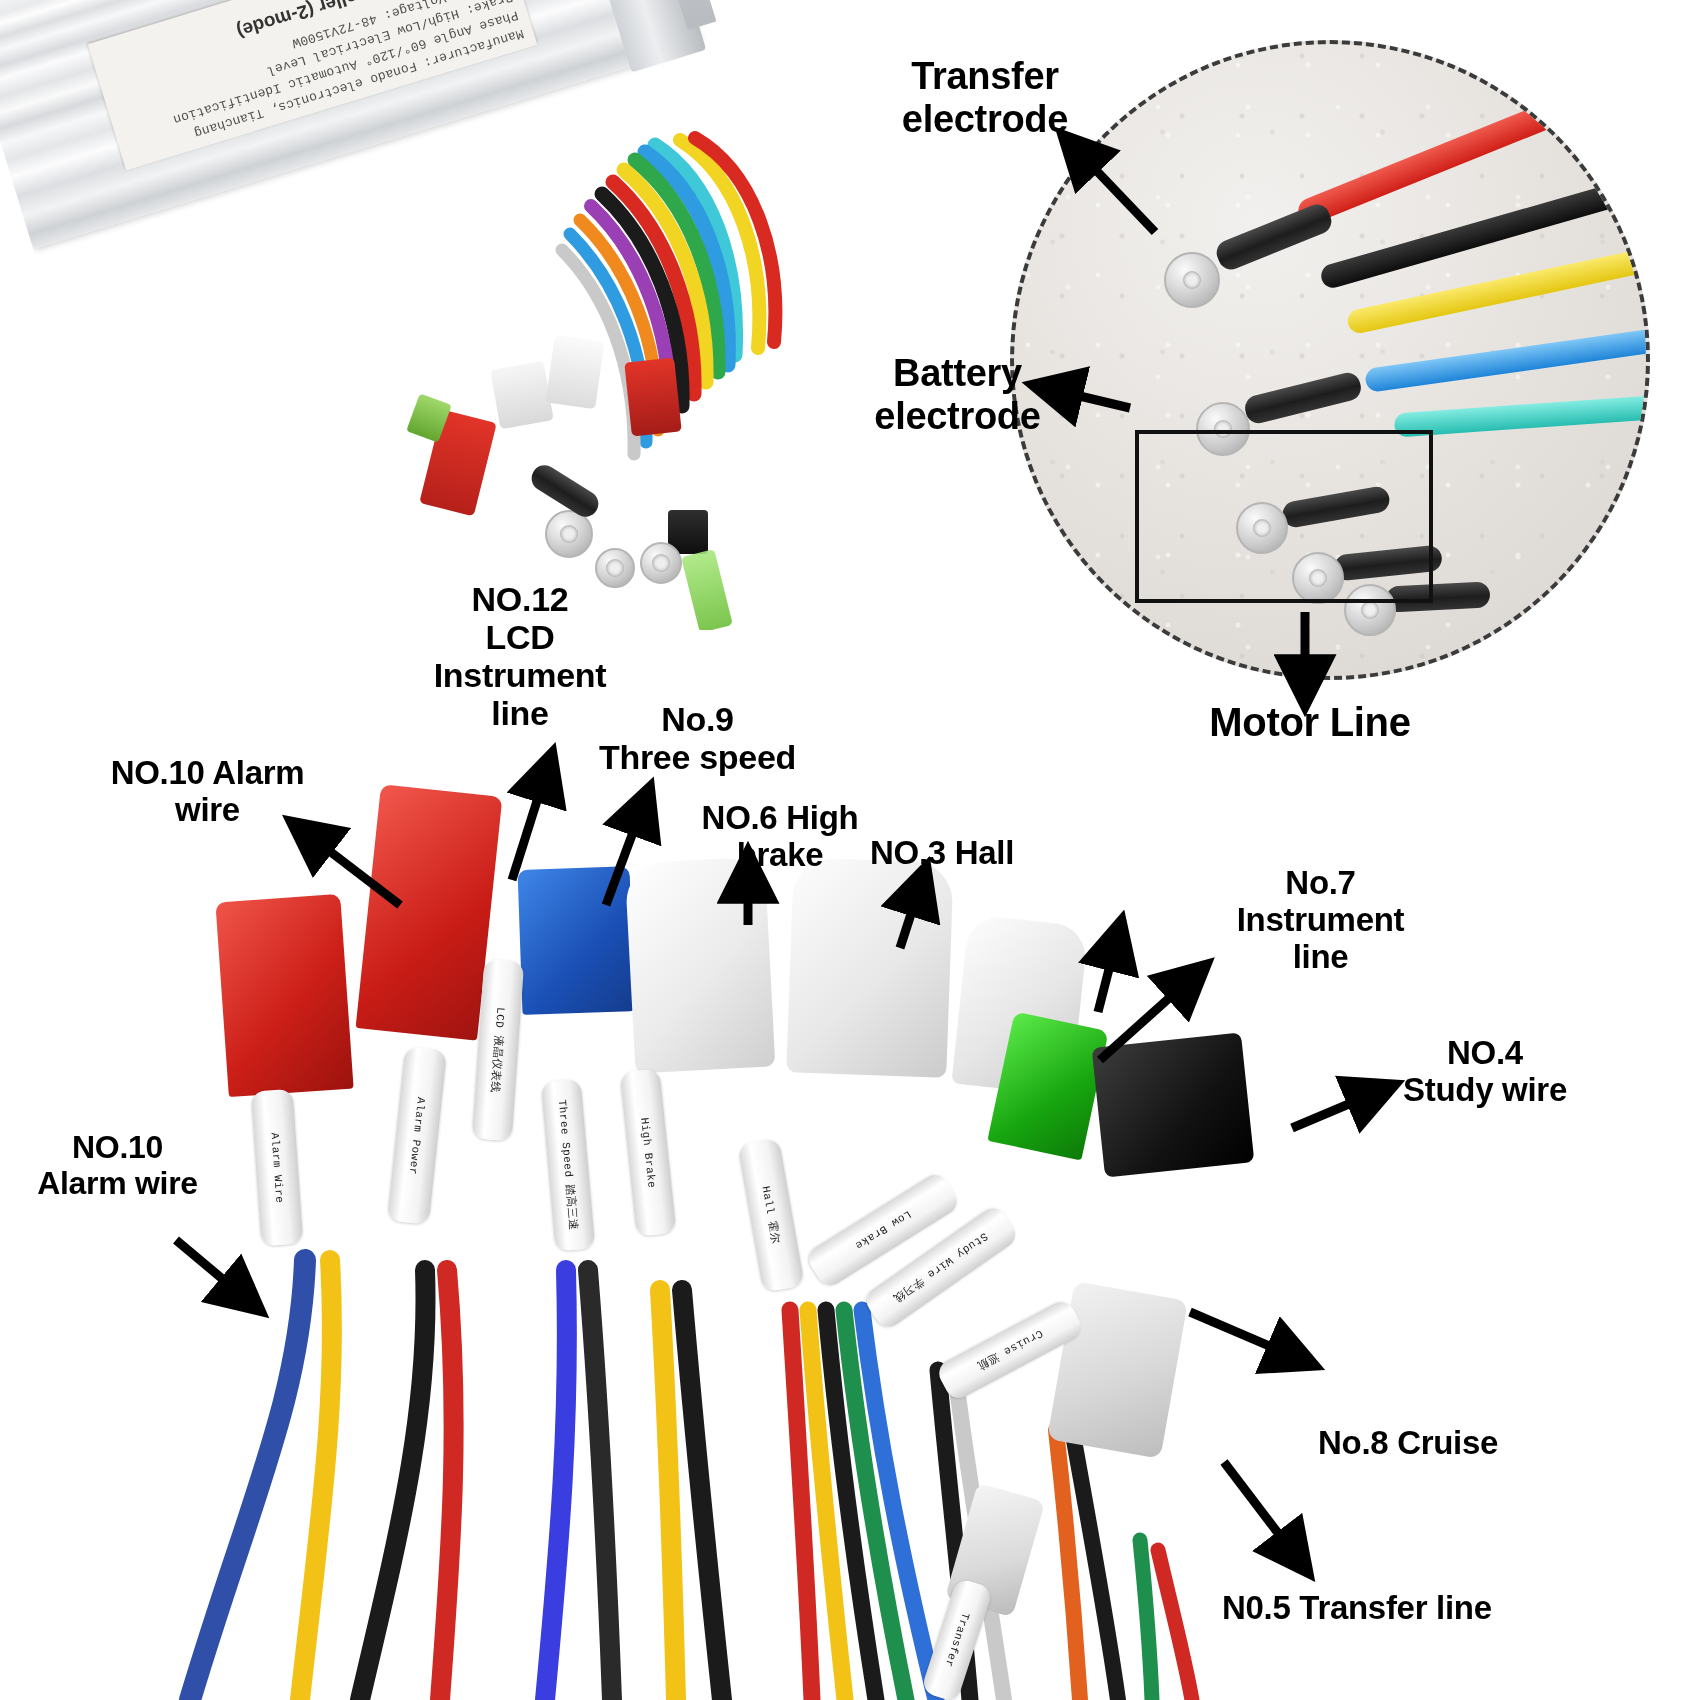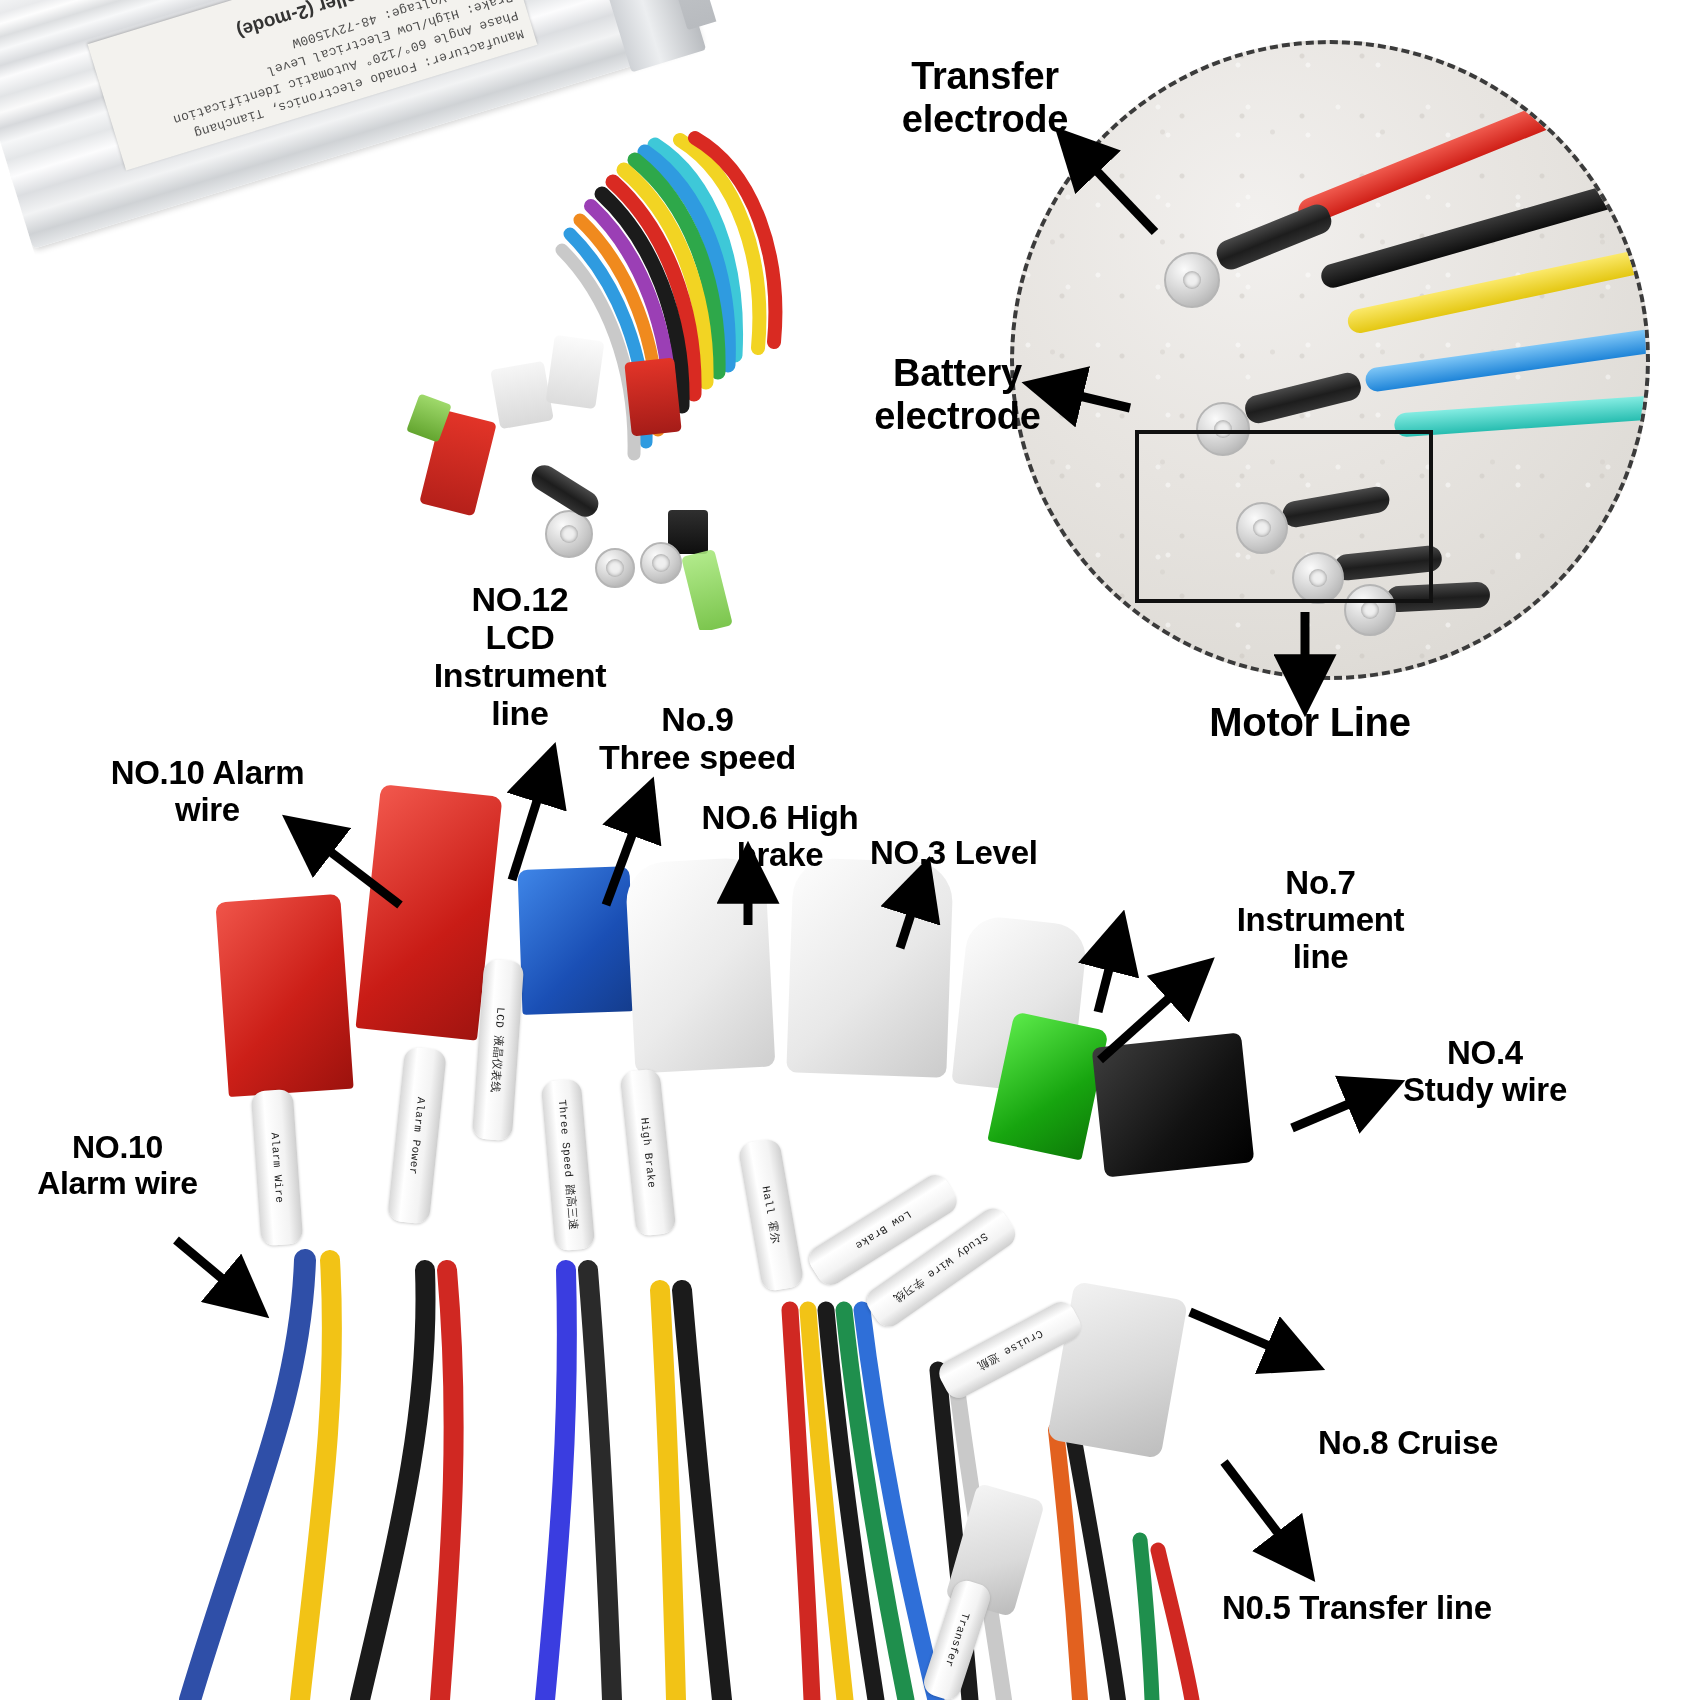--- a/index.html
+++ b/index.html
@@ -265,21 +265,21 @@
 
   <div class="ann c" style="left:590px;top:700px;width:215px;font-size:34px;text-align:center;">No.9
 Three speed</div>
 
   <div class="ann c" style="left:95px;top:755px;width:225px;font-size:33px;">NO.10 Alarm
 wire</div>
 
   <div class="ann c" style="left:690px;top:800px;width:180px;font-size:33px;">NO.6 High
 brake</div>
 
-  <div class="ann l" style="left:870px;top:835px;width:200px;font-size:33px;">NO.3 Level</div>
+  <div class="ann l" style="left:870px;top:835px;width:200px;font-size:33px;">NO.3 Hall</div>
 
 
   <div class="ann c" style="left:1228px;top:865px;width:185px;font-size:33px;">No.7
 Instrument
 line</div>
 
   <div class="ann c" style="left:1370px;top:1035px;width:230px;font-size:33px;">NO.4
 Study wire</div>
 
   <div class="ann c" style="left:10px;top:1130px;width:215px;font-size:32px;">NO.10

